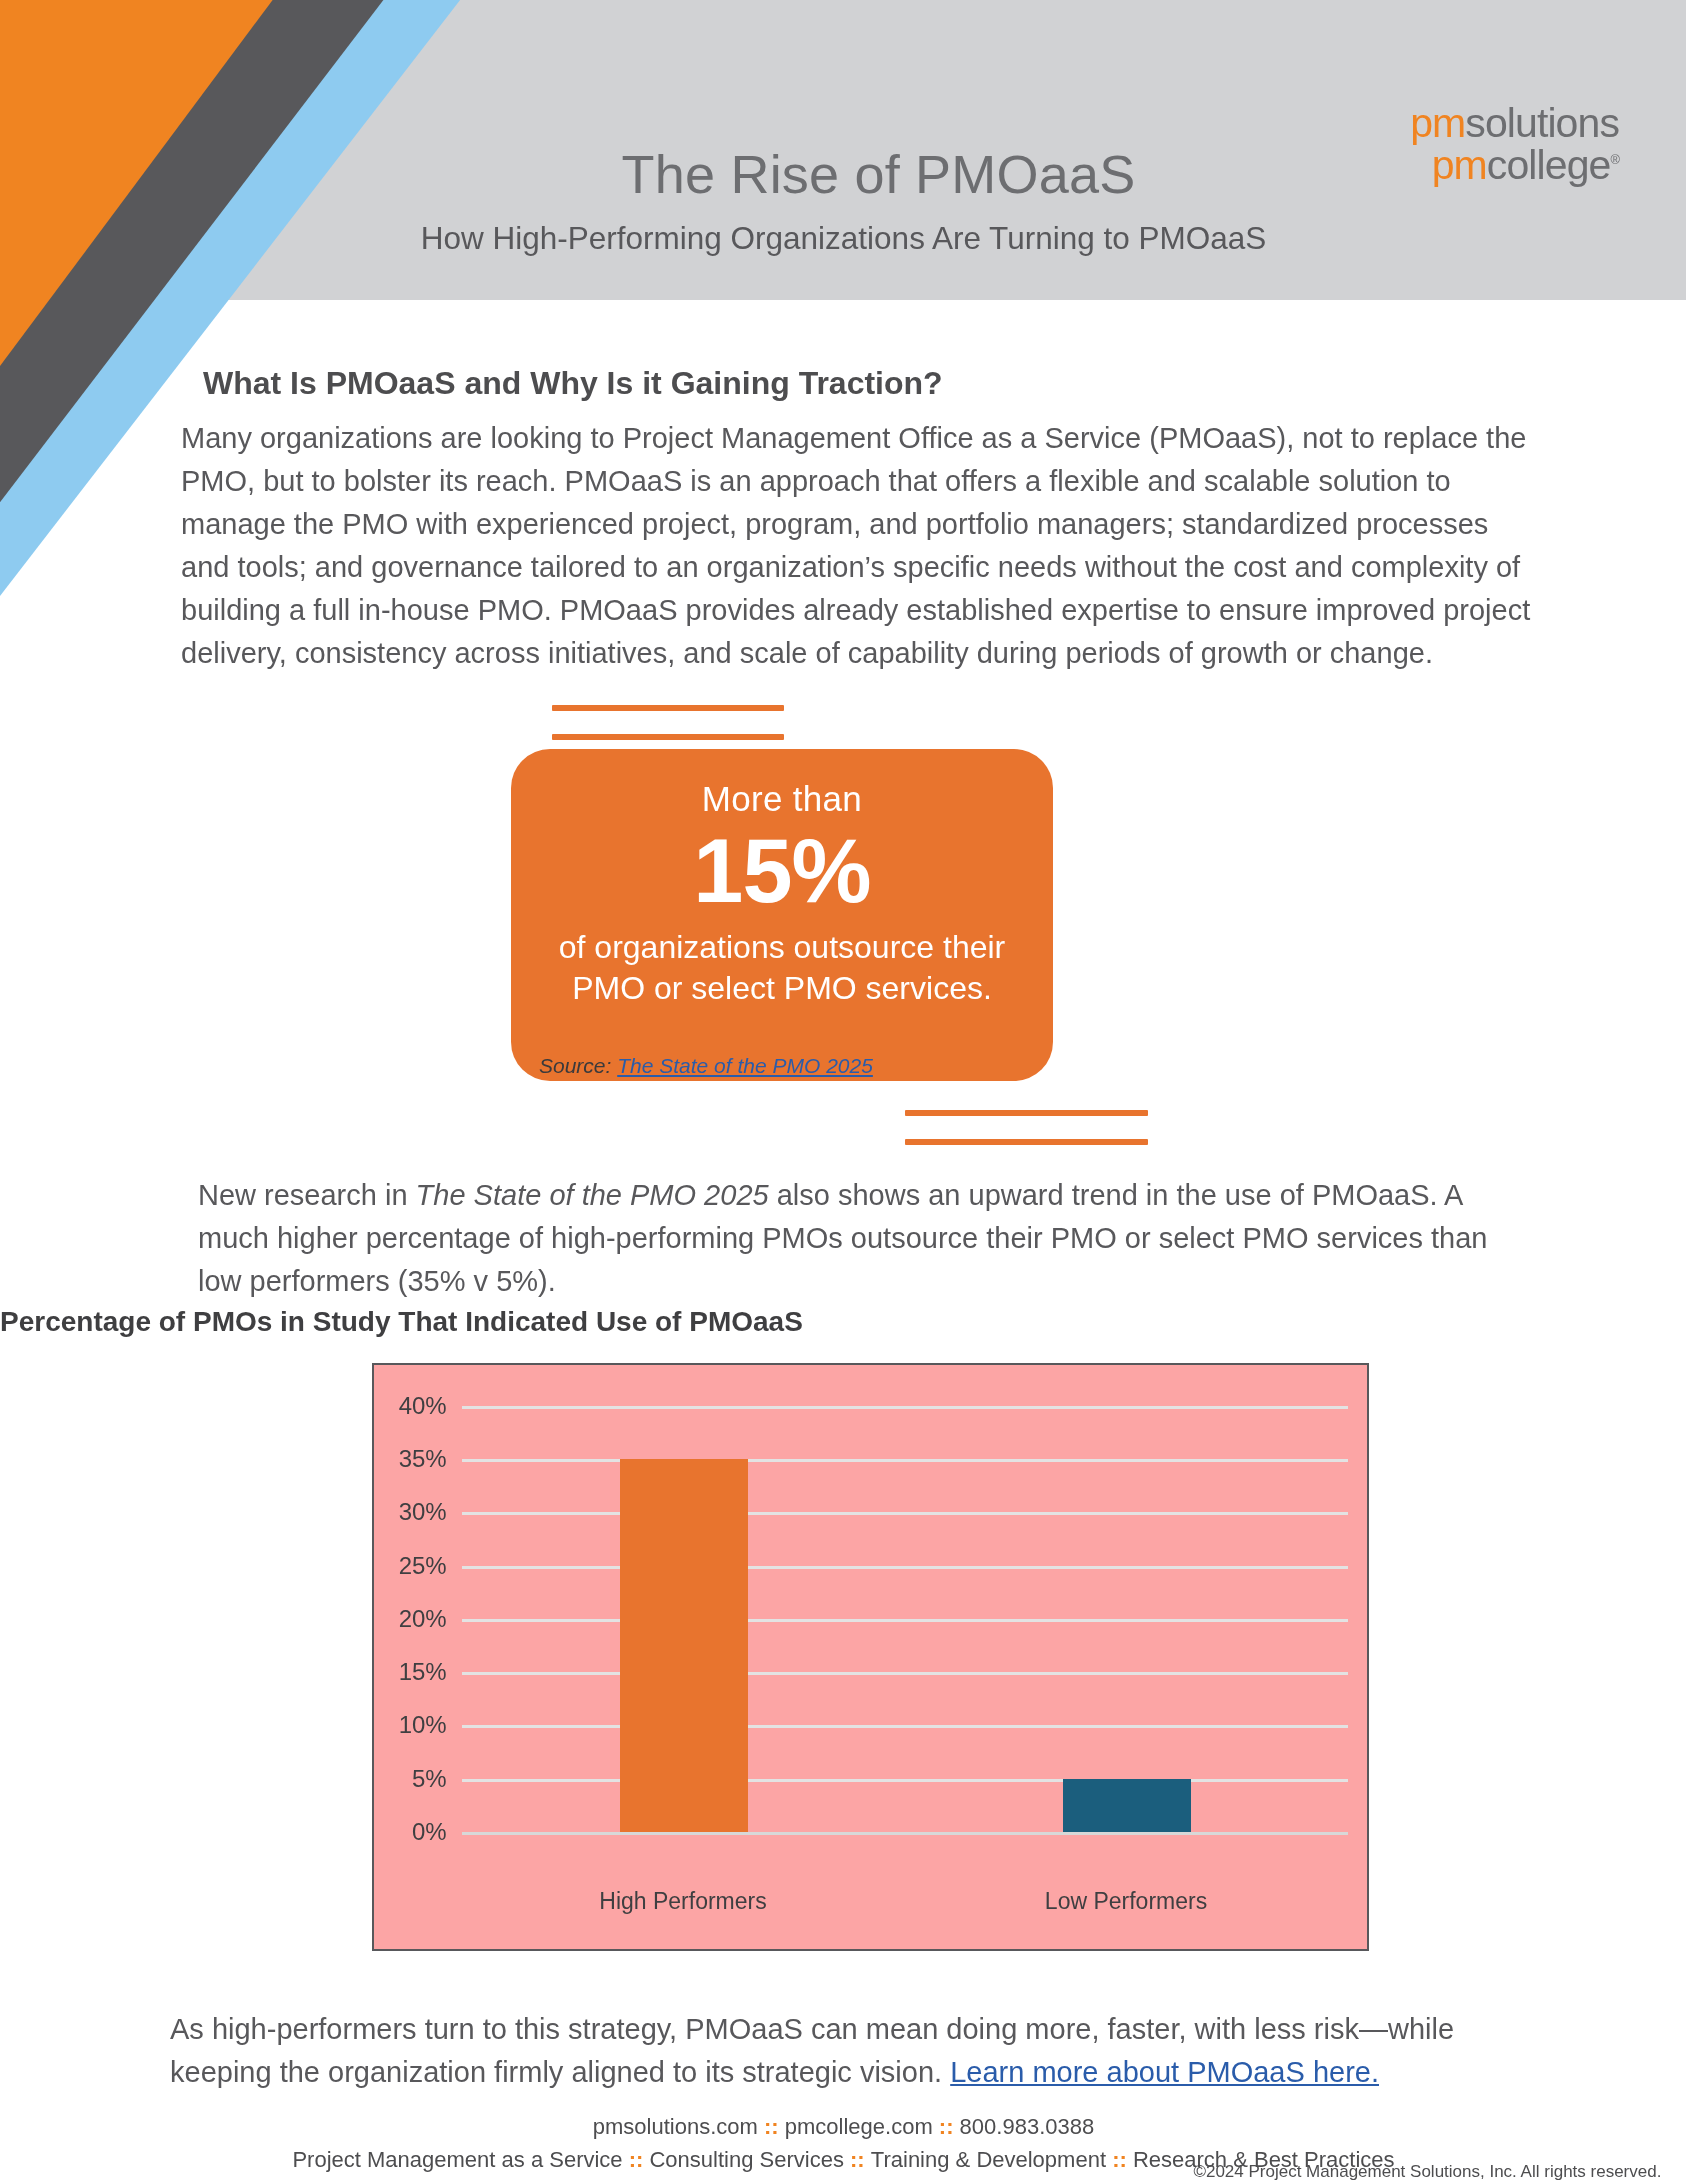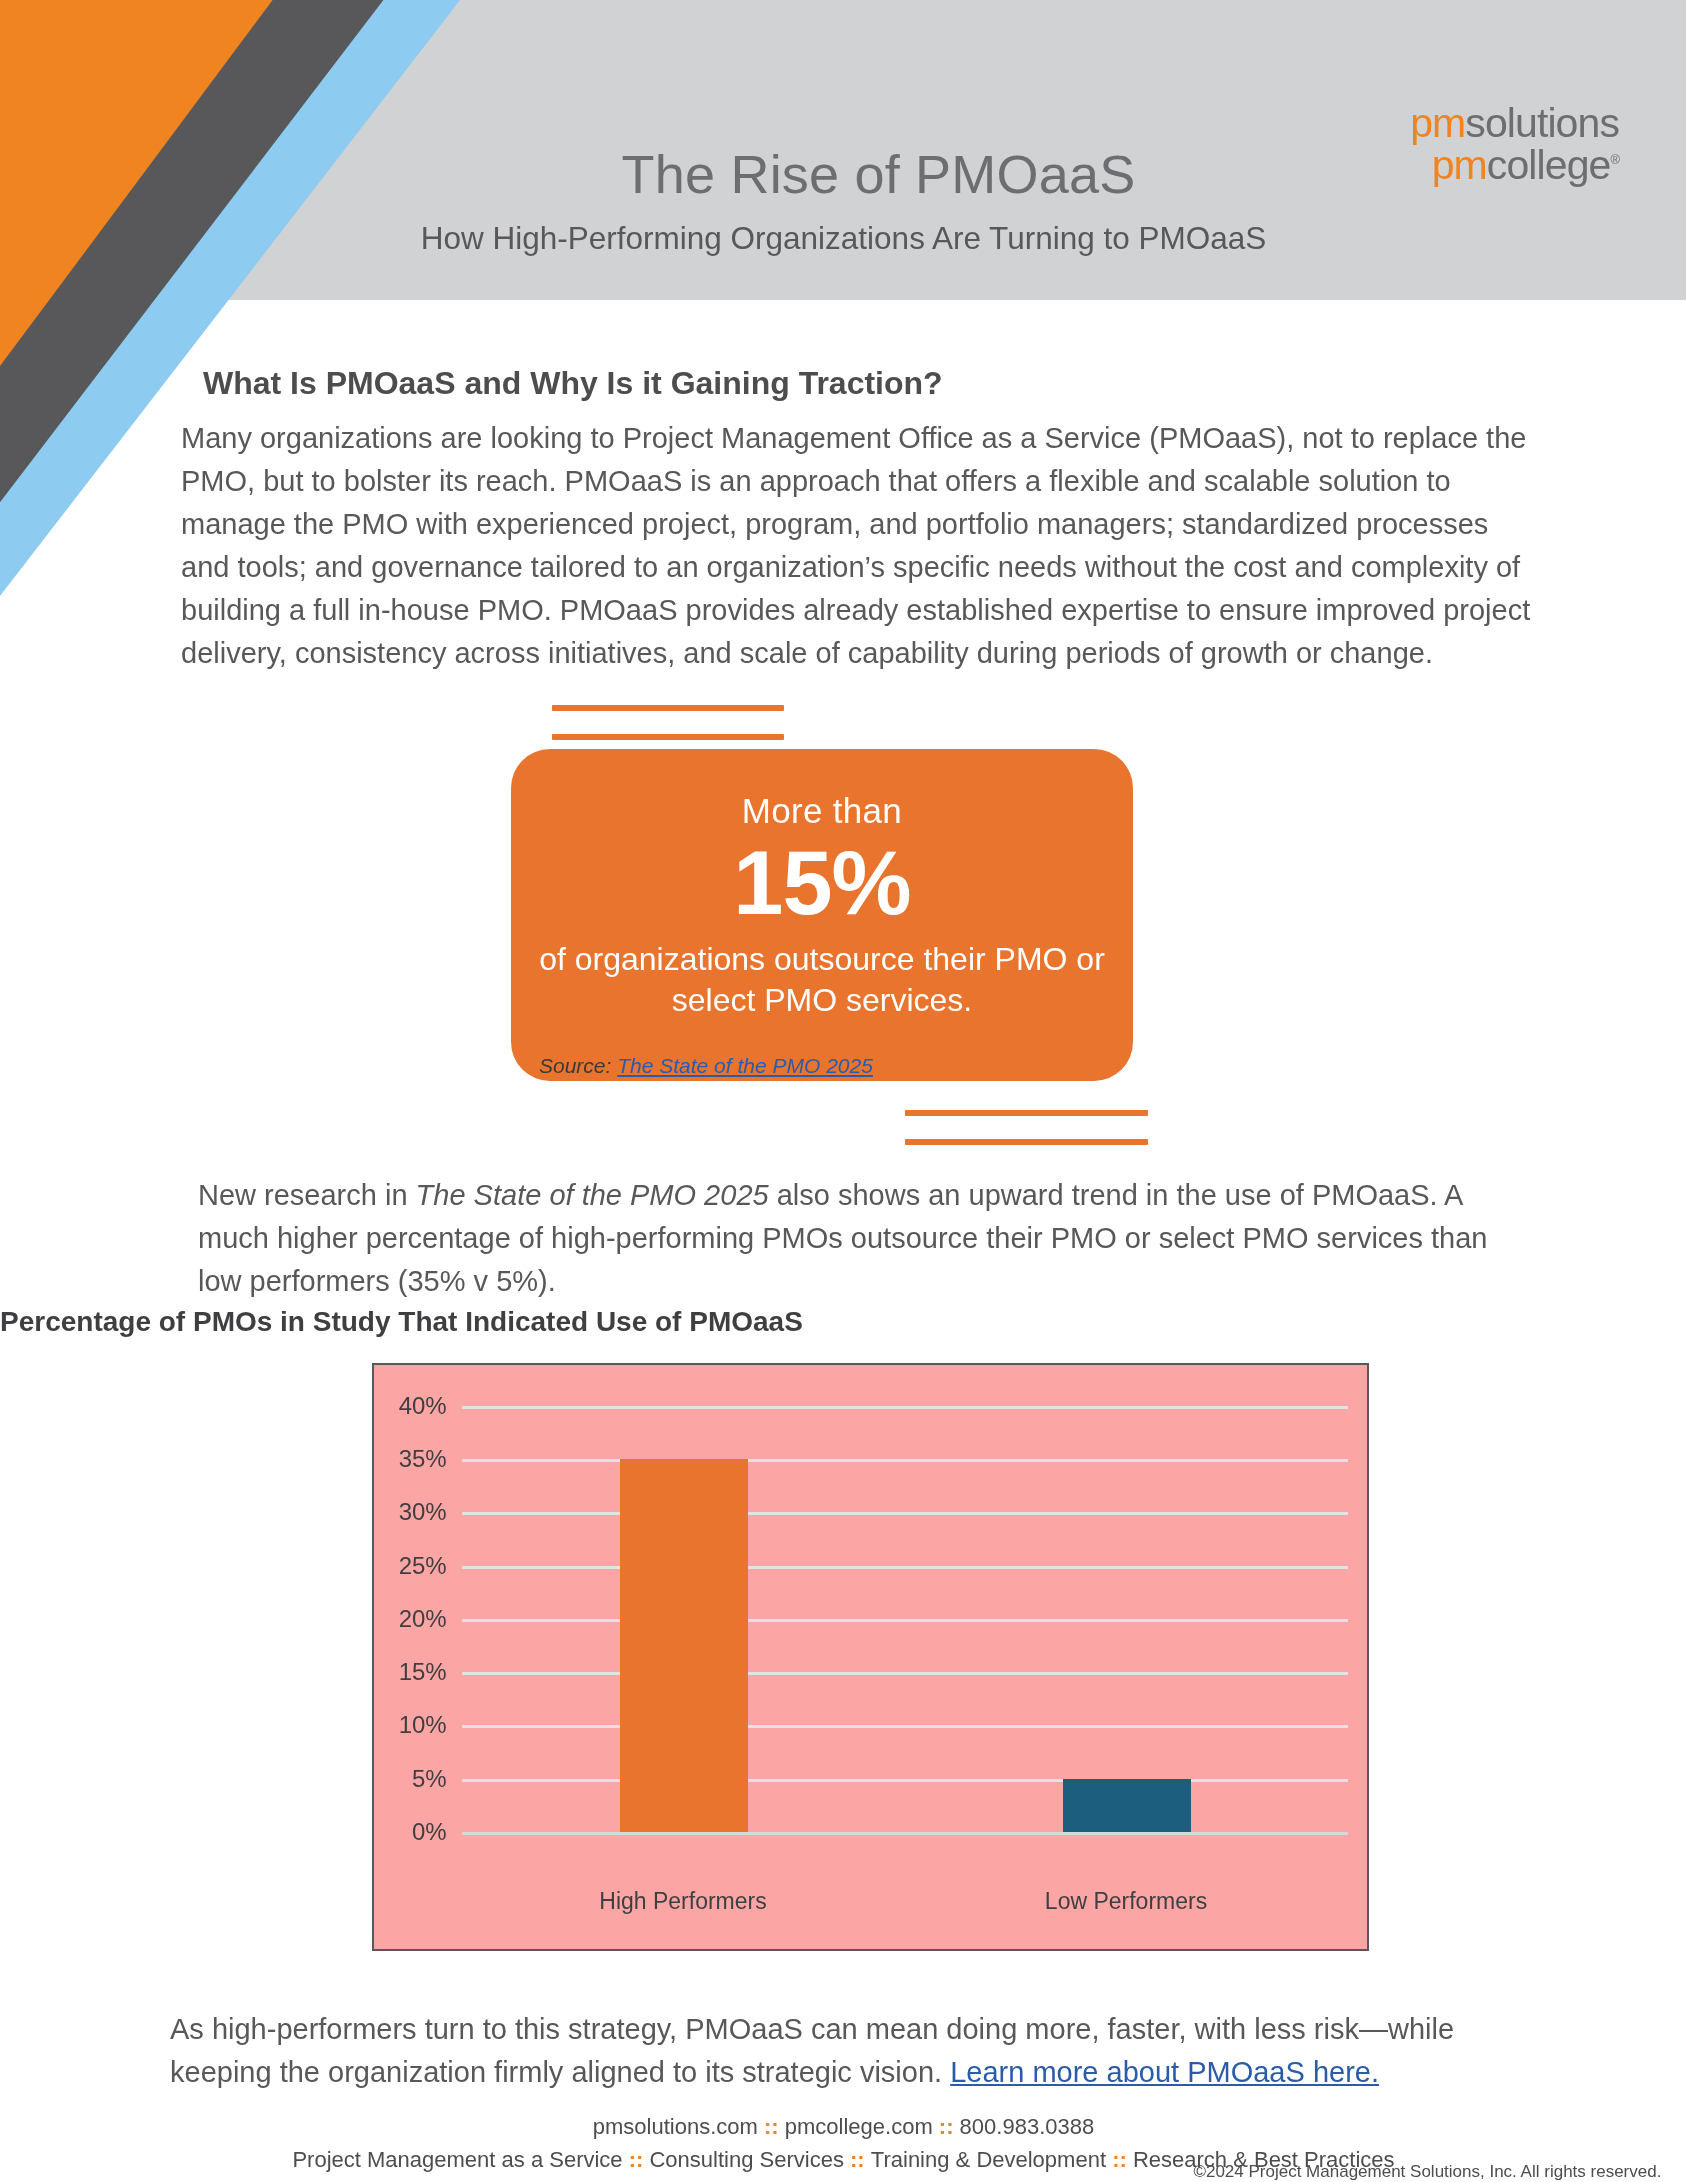--- a/index.html
+++ b/index.html
@@ -110,28 +110,28 @@
   #rule-a { left: 552px; top: 705px;  width: 232px; }
   #rule-b { left: 552px; top: 734px;  width: 232px; }
   #rule-c { left: 905px; top: 1110px; width: 243px; }
   #rule-d { left: 905px; top: 1139px; width: 243px; }
 
   
   .callout {
     position: absolute;
     left: 511px;
     top: 749px;
-    width: 622px;
+    width: 542px;
     height: 332px;
     background: #e8742e;
     border-radius: 39px;
     color: #ffffff;
     text-align: center;
     box-sizing: border-box;
-    padding-top: 27px;
+    padding-top: 15px;
   }
   .callout-pre {
     font-size: 35px;
     font-weight: 400;
     letter-spacing: 0.3px;
     margin-top: 15.3px;
   }
   .callout-big {
     font-size: 90px;
     font-weight: bold;

